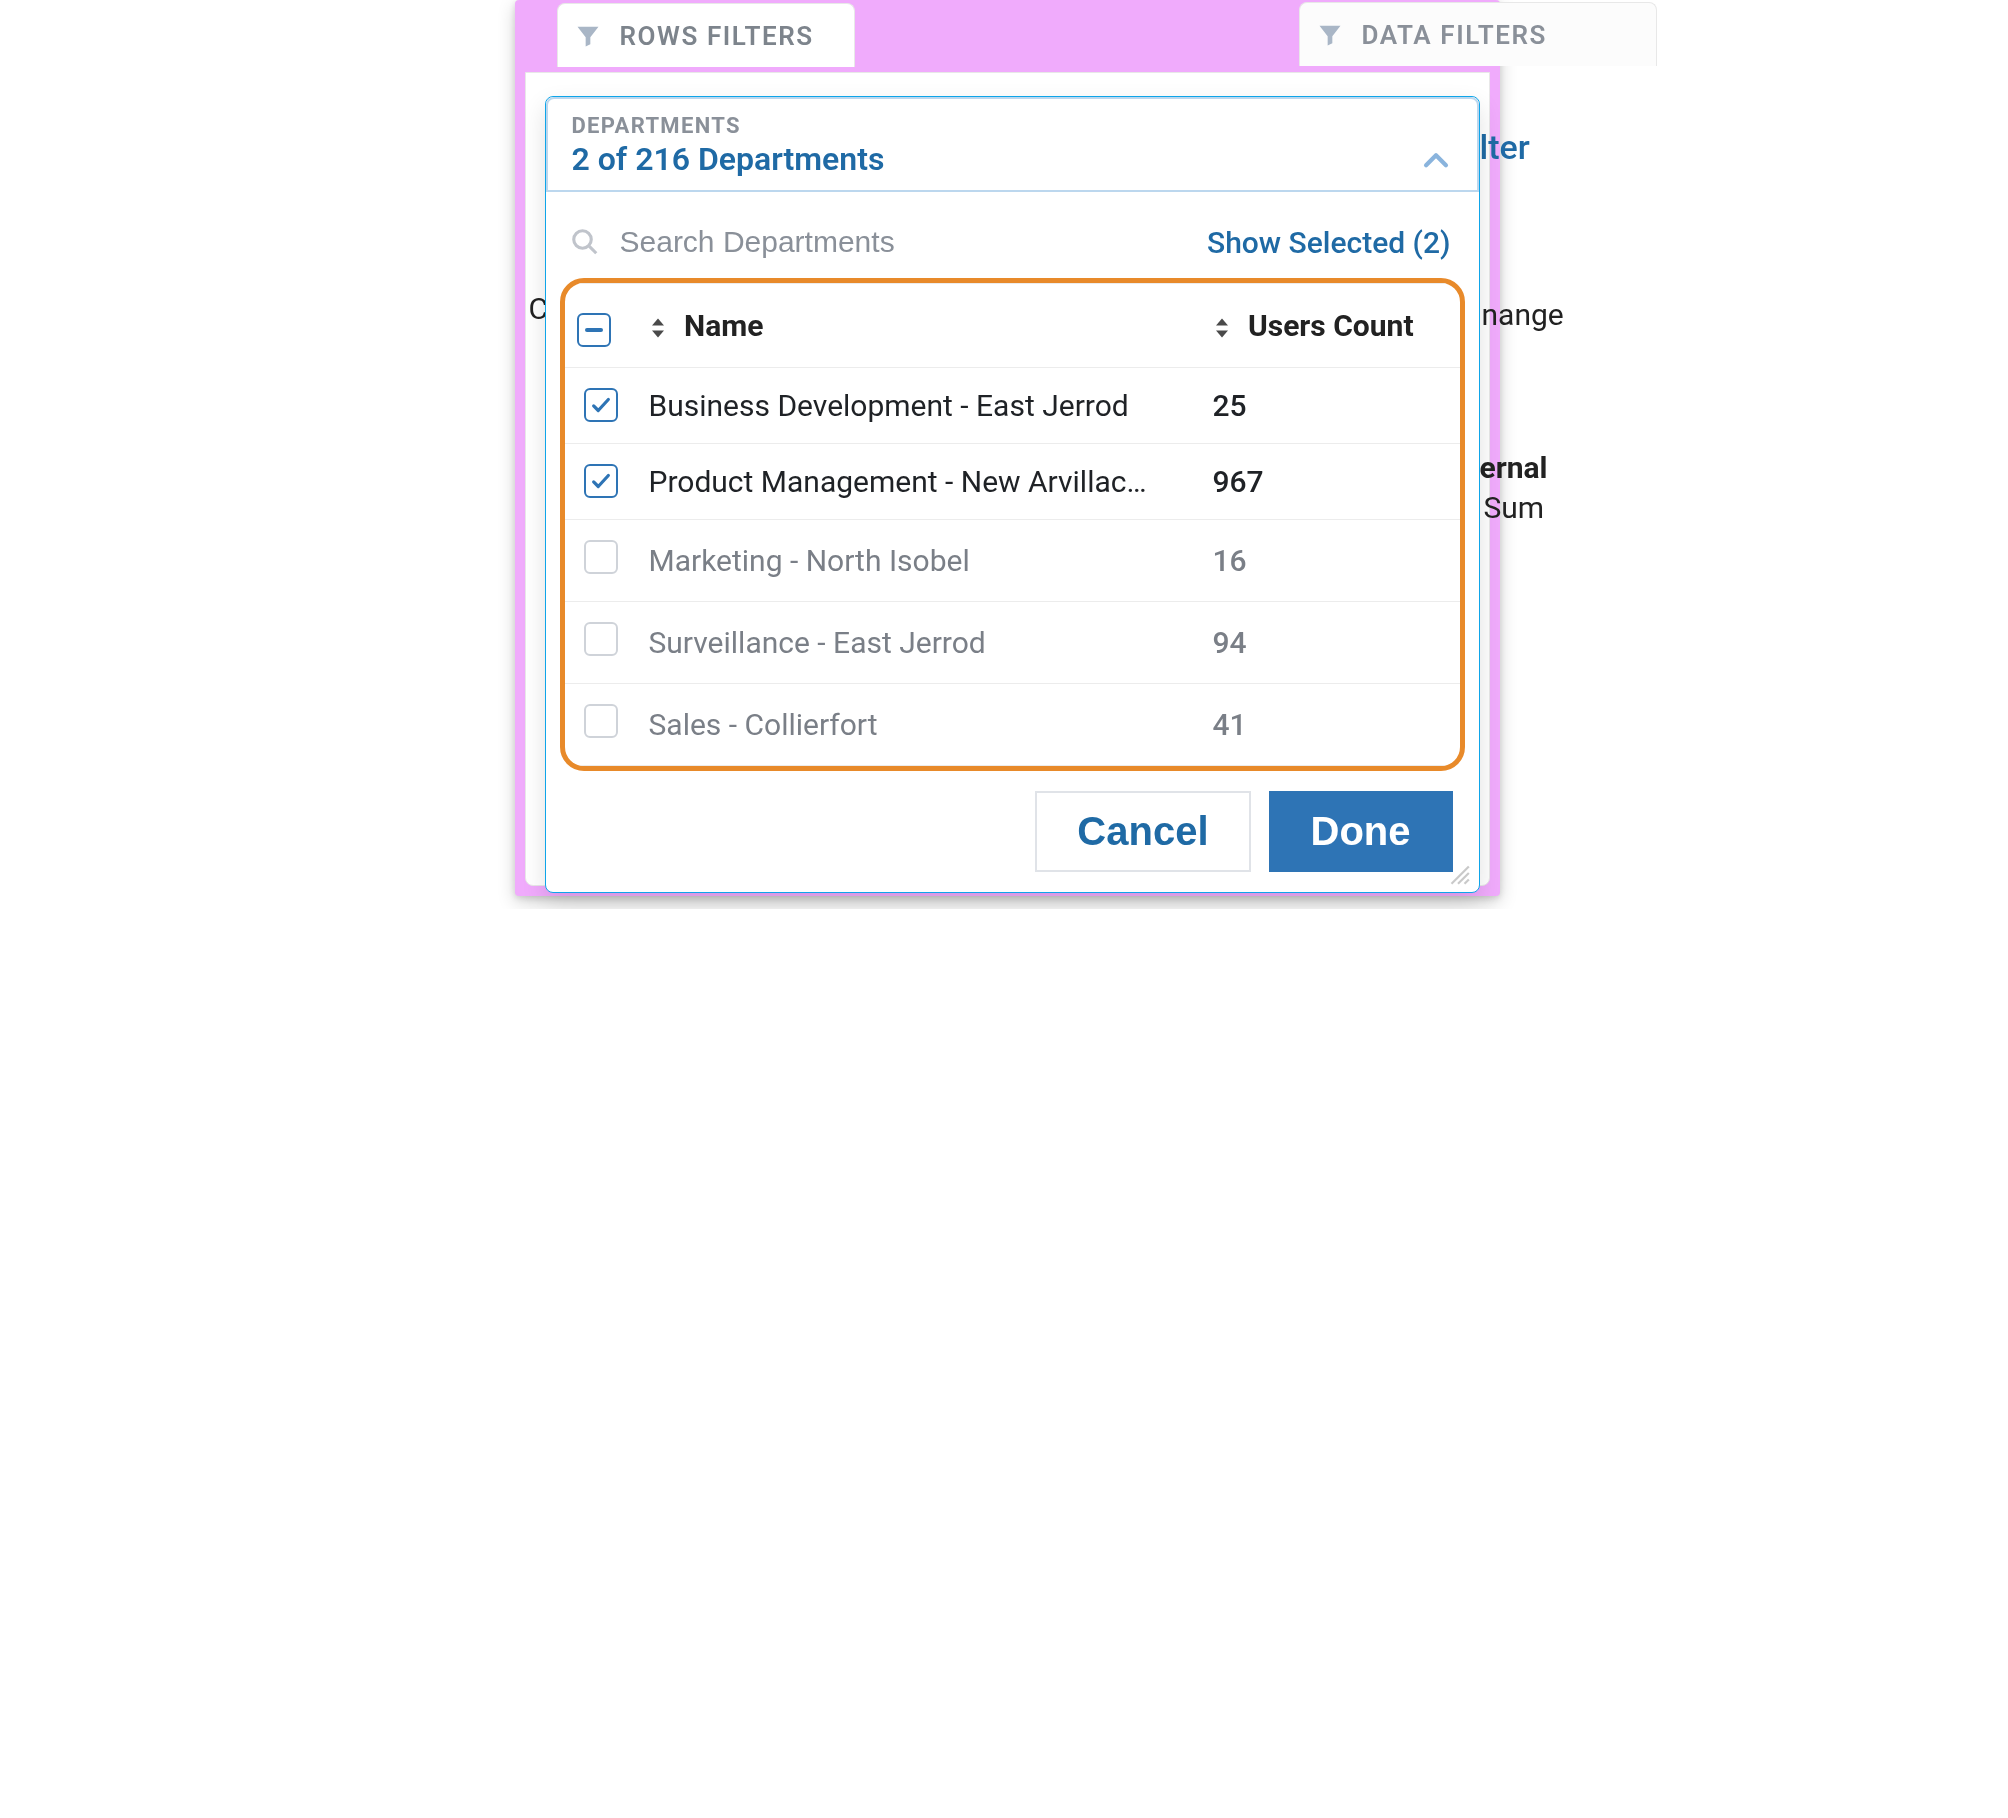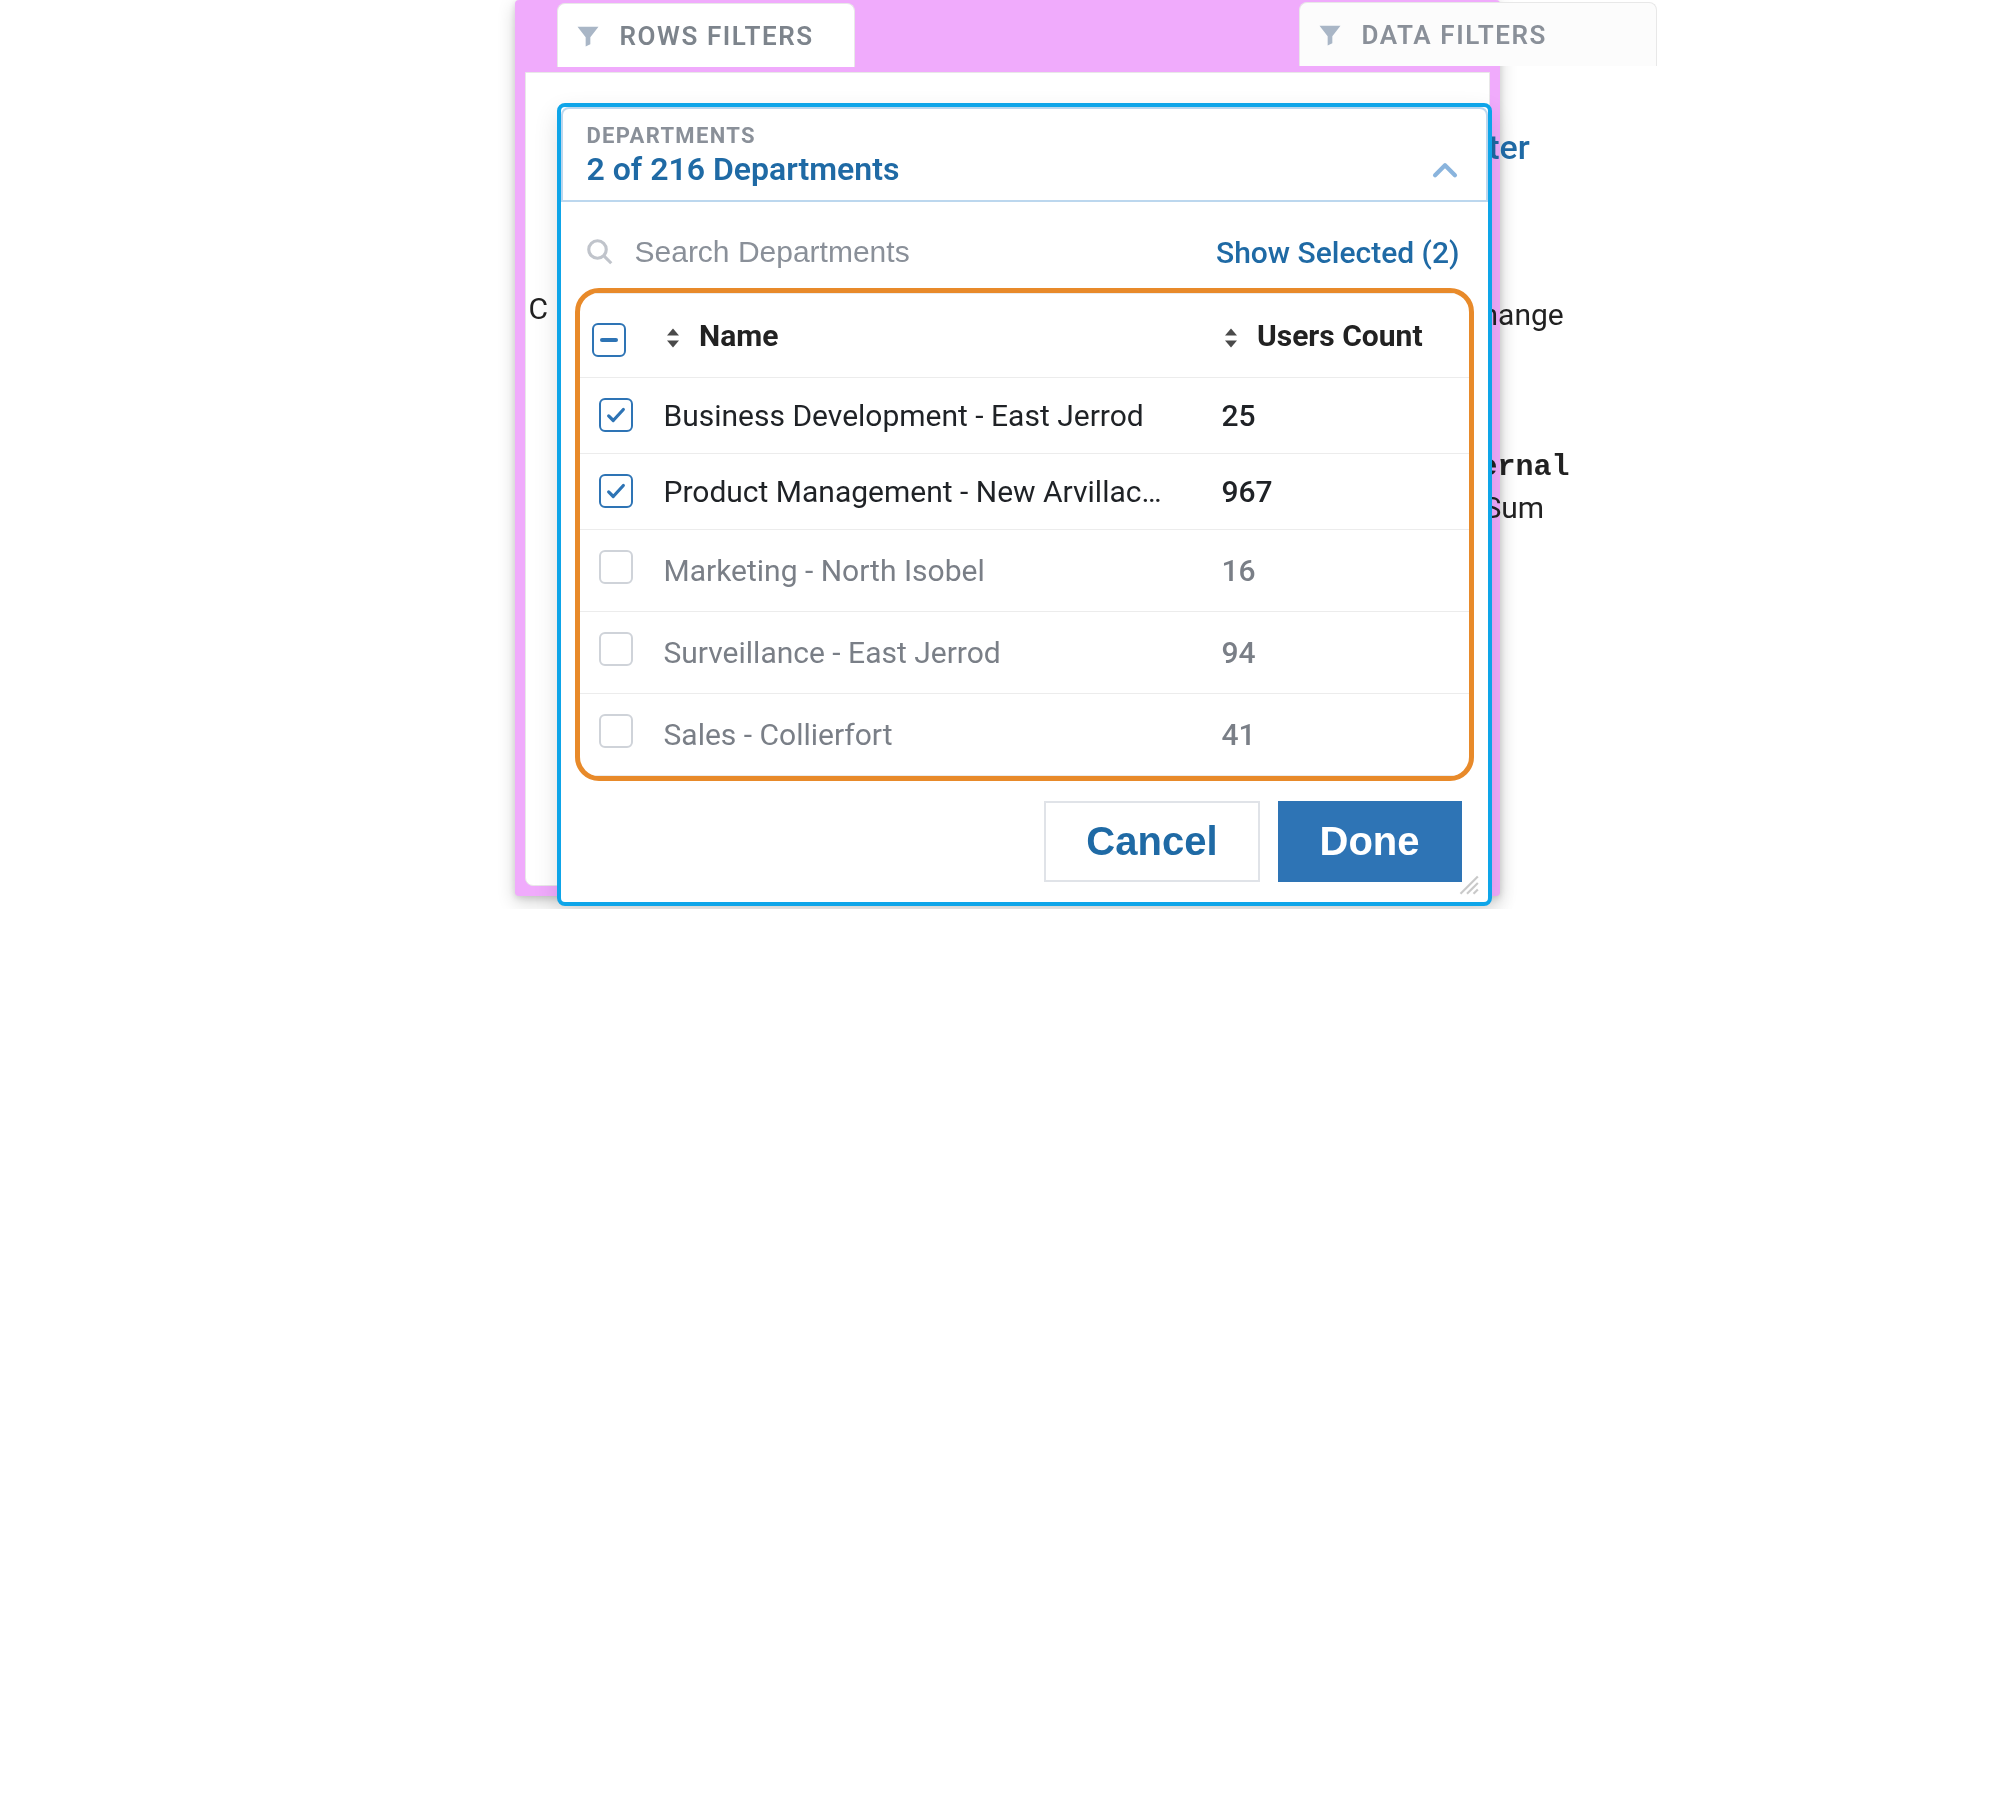--- a/index.html
+++ b/index.html
@@ -84,28 +84,27 @@
   .bg-frag {
     position: absolute;
     color: #222;
     font-size: 30px;
     white-space: nowrap;
   }
 
   
   .picker {
     position: absolute;
-    left: 42px; top: 96px;
+    left: 30px; top: 96px;
     width: 935px;
     background: #fff;
-    border: 4px solid #0ea5e9;
+    border: 1px solid #0ea5e9;
     border-radius: 8px;
     box-shadow: 0 10px 24px rgba(0,0,0,0.12);
     z-index: 5;
-    margin-top: 7px;
   }
   .picker-header {
     border: 2px solid #bcd7ee;
     border-radius: 8px 8px 0 0;
     padding: 14px 24px 12px 24px;
     display: flex;
     align-items: flex-end;
     justify-content: space-between;
   }
   .picker-header .title-block { display:flex; flex-direction:column; }
@@ -275,21 +274,21 @@
         </span>
         <span>DATA FILTERS</span>
       </div>
     </div>
 
     <div class="panel-body"></div>
 
     <span class="frag-lter">lter</span>
     <span class="bg-frag" style="left:14px; top:291px;">C</span>
     <span class="bg-frag" style="left:967px; top:297px;">nange</span>
-    <span class="bg-frag" style="left:965px; top:450px; font-weight:700;font-family:Liberation Mono, monospace;">ernal</span>
+    <span class="bg-frag" style="left:965px; top:450px; font-weight:700;">ernal</span>
     <span class="bg-frag" style="left:969px; top:490px;">Sum</span>
 
     <div class="picker">
       <div class="picker-header">
         <div class="title-block">
           <span class="eyebrow">DEPARTMENTS</span>
           <span class="selected-of">2 of 216 Departments</span>
         </div>
         <span class="chevron">
           <svg viewBox="0 0 24 24" fill="none" stroke="currentColor" stroke-width="3" stroke-linecap="round" stroke-linejoin="round">

